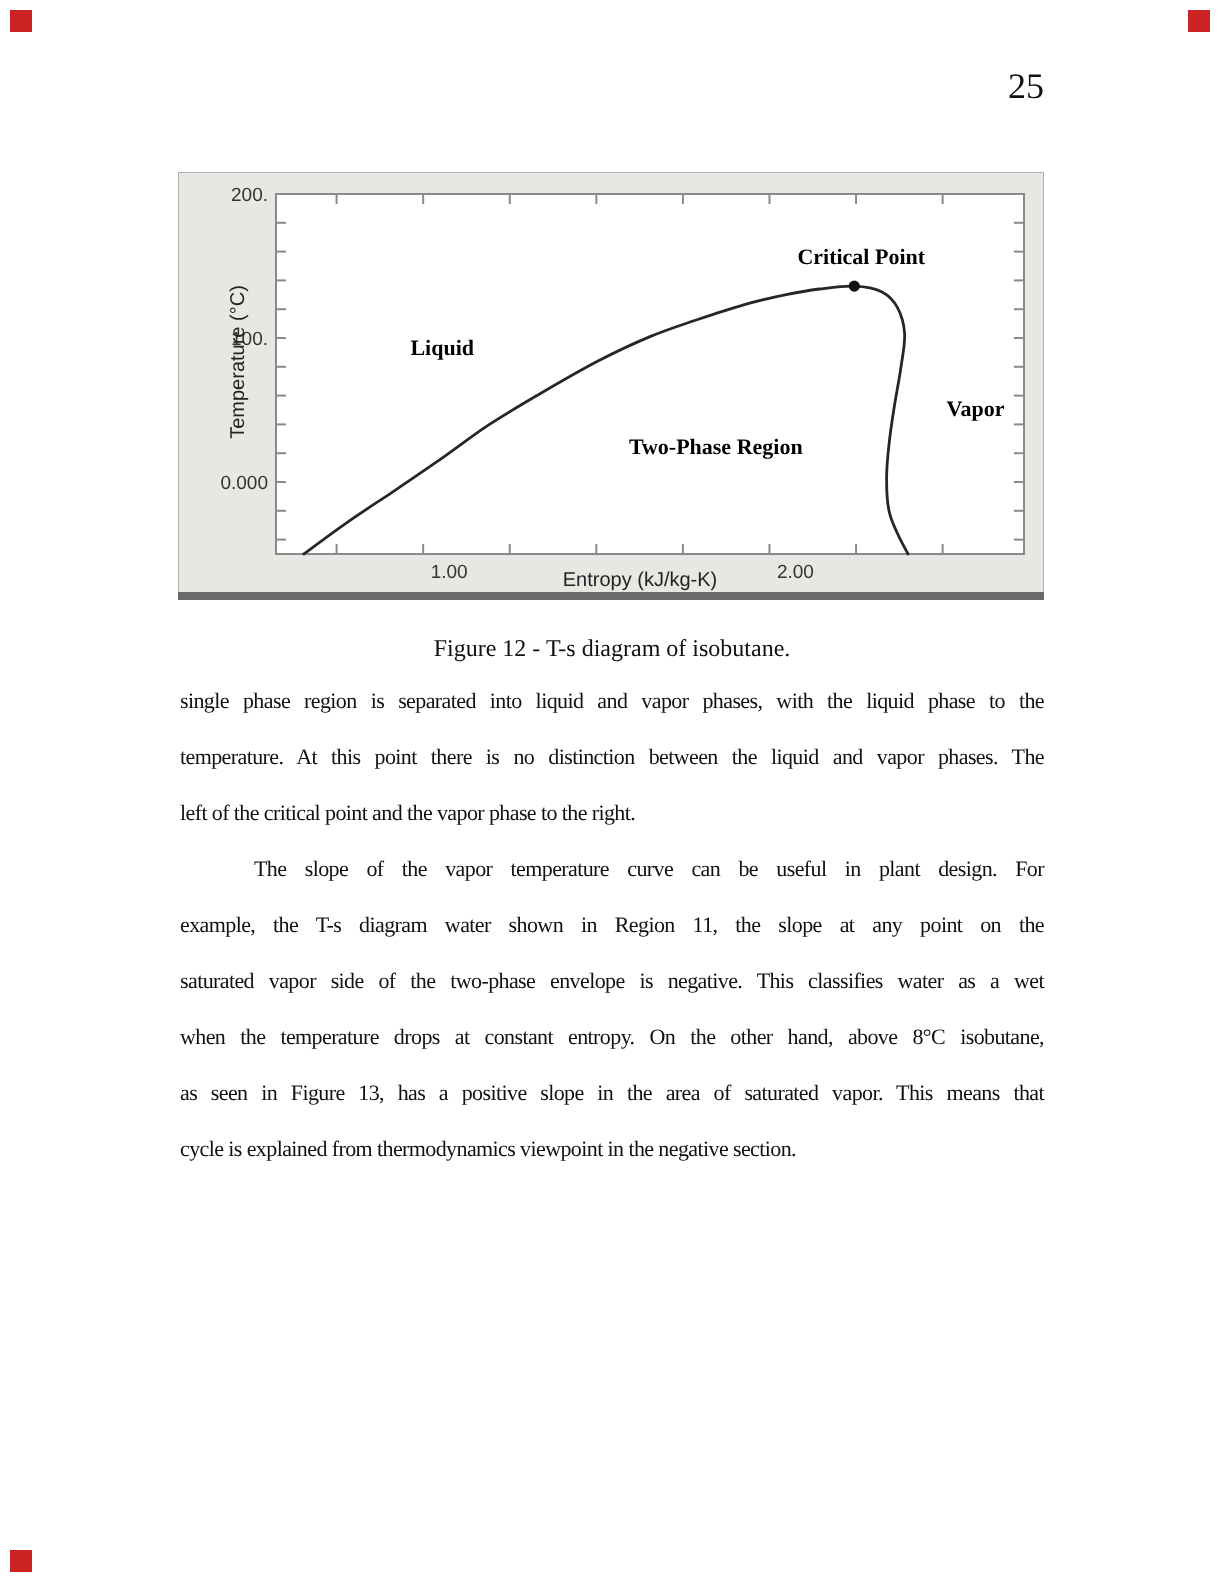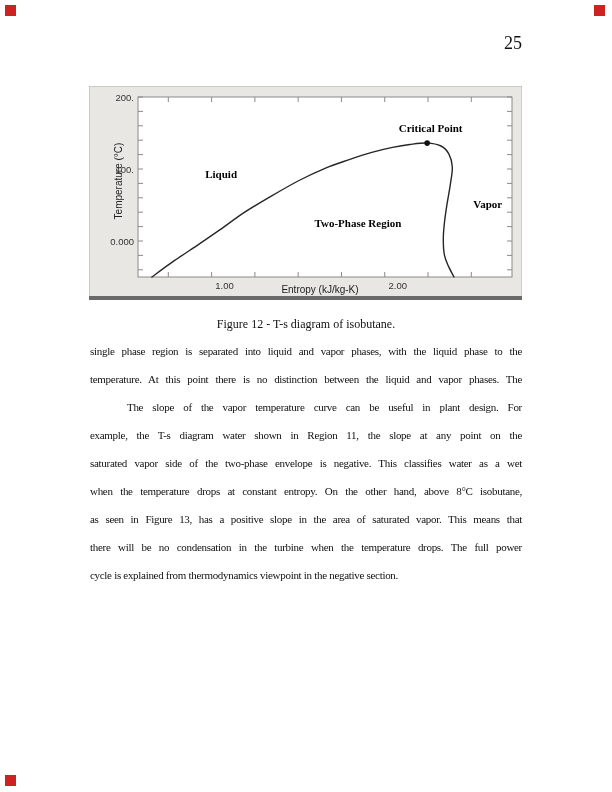--- a/index.html
+++ b/index.html
@@ -127,24 +127,24 @@
         <text x="398.75925925925924" y="121.78" fill="#000000" text-anchor="middle" style="font-family: &quot;Liberation Serif&quot;, serif; font-size: 11px; font-weight: bold;">Vapor</text>
         <text x="341.6203703703703" y="46.18" fill="#000000" text-anchor="middle" style="font-family: &quot;Liberation Serif&quot;, serif; font-size: 11px; font-weight: bold;">Critical Point</text>
       </svg>
   </div>
 
   <div id="figure-caption">Figure 12 - T-s diagram of isobutane.</div>
 
   <div id="body-text">
       <div class="bline">single phase region is separated into liquid and vapor phases, with the liquid phase to the</div>
       <div class="bline">temperature. At this point there is no distinction between the liquid and vapor phases. The</div>
+      <div class="bline lastline">left of the critical point and the vapor phase to the right.</div>
       <div class="bline indent">The slope of the vapor temperature curve can be useful in plant design. For</div>
       <div class="bline">example, the T-s diagram water shown in Region 11, the slope at any point on the</div>
       <div class="bline">saturated vapor side of the two-phase envelope is negative. This classifies water as a wet</div>
       <div class="bline">when the temperature drops at constant entropy. On the other hand, above 8°C isobutane,</div>
       <div class="bline">as seen in Figure 13, has a positive slope in the area of saturated vapor. This means that</div>
-      <div class="bline">there will be no condensation in the turbine when the temperature drops. The full power</div>
       <div class="bline lastline">cycle is explained from thermodynamics viewpoint in the negative section.</div>
     </div>
 <div class="fiducial" style="left: 5px; top: 5px; width: 11px; height: 11px; background: rgb(204, 34, 34);"></div>
     <div class="fiducial" style="left: 594px; top: 5px; width: 11px; height: 11px; background: rgb(204, 34, 34);"></div>
     <div class="fiducial" style="left: 5px; top: 775px; width: 11px; height: 11px; background: rgb(204, 34, 34);"></div>
   </div>
 
 </body></html>

